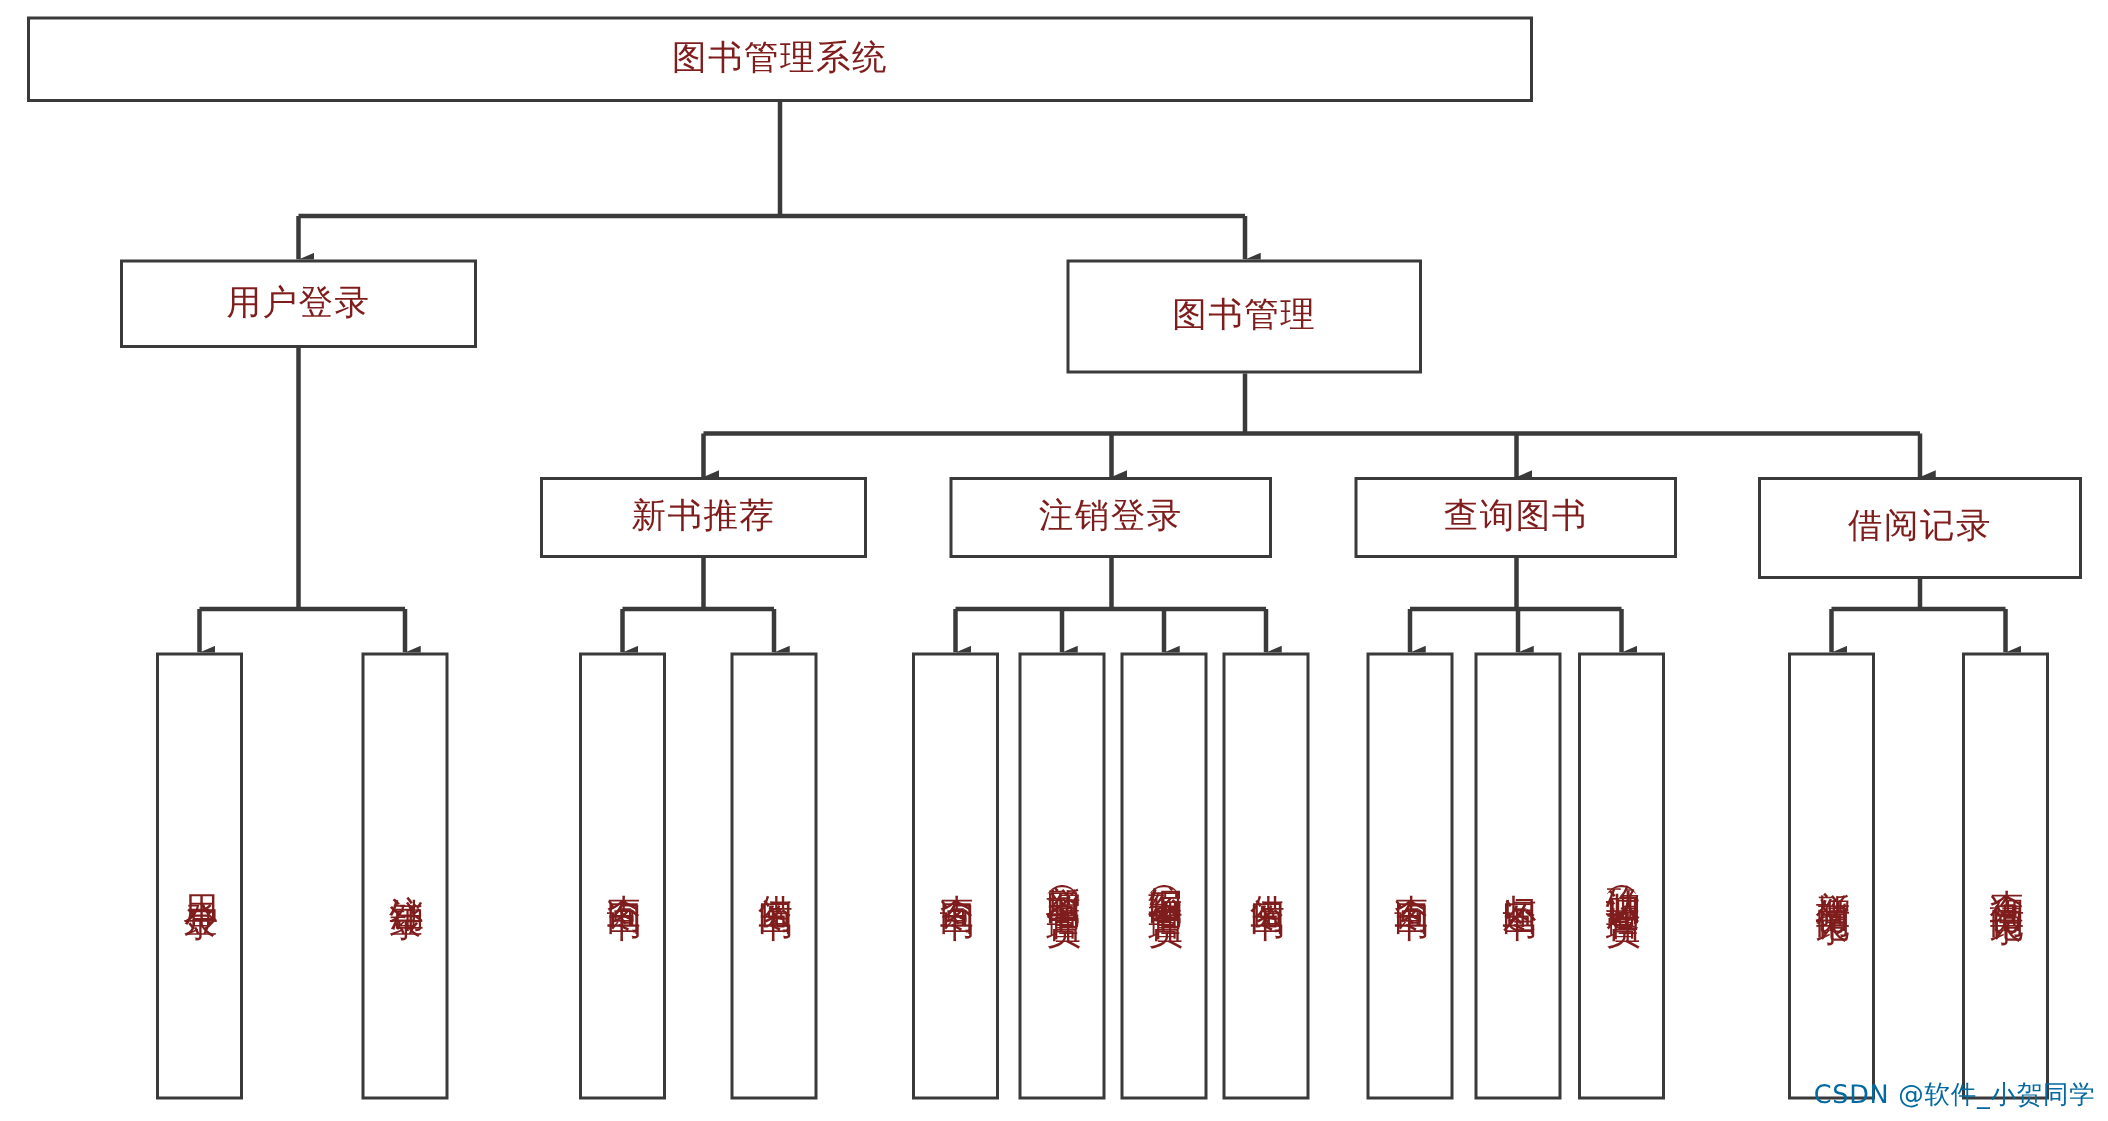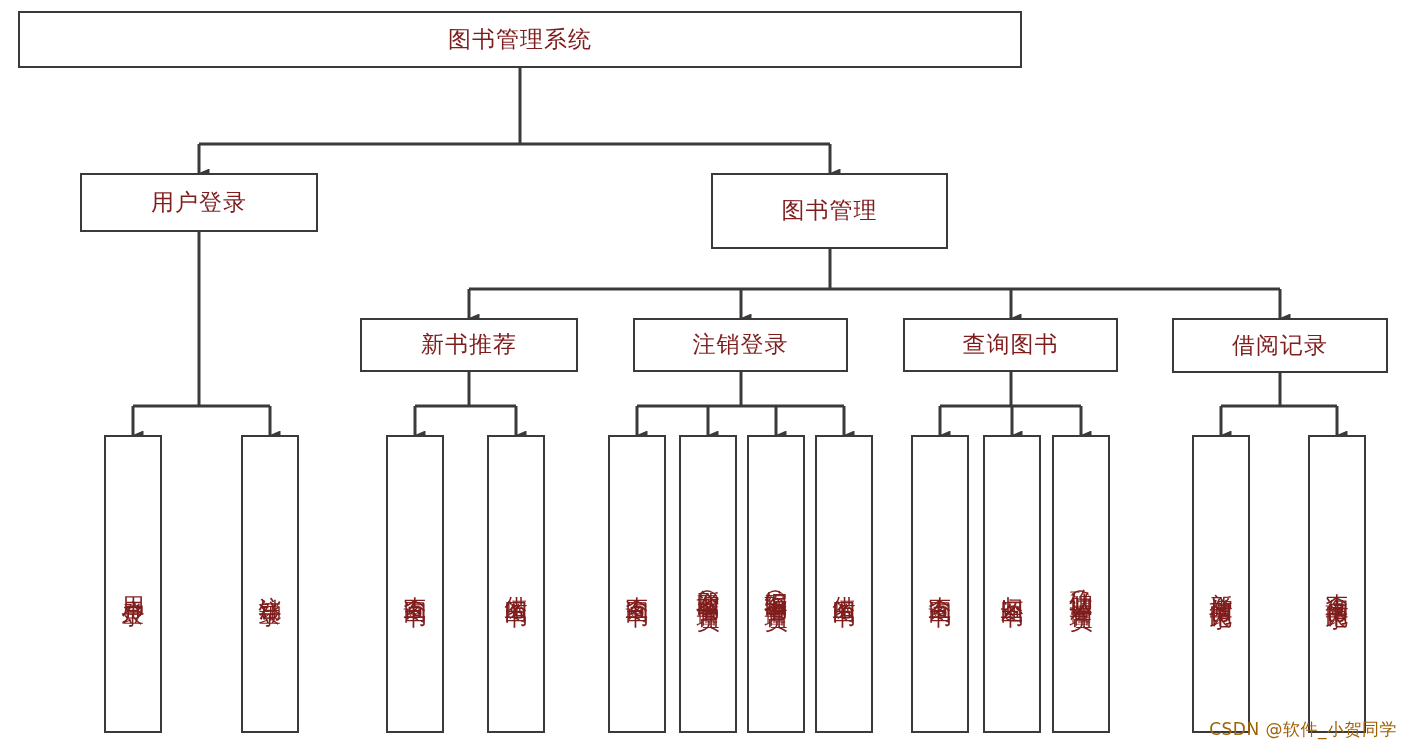--- a/index.html
+++ b/index.html
@@ -129,21 +129,21 @@
       </div>
       <div class="node horiz" style="left: 360px; top: 318px; width: 218px; height: 54px; border-color: rgb(58, 58, 58); background: rgb(255, 255, 255);">
         <span class="lbl">新书推荐</span>
       </div>
       <div class="node horiz" style="left: 633px; top: 318px; width: 215px; height: 54px; border-color: rgb(58, 58, 58); background: rgb(255, 255, 255);">
         <span class="lbl">注销登录</span>
       </div>
       <div class="node horiz" style="left: 903px; top: 318px; width: 215px; height: 54px; border-color: rgb(58, 58, 58); background: rgb(255, 255, 255);">
         <span class="lbl">查询图书</span>
       </div>
-      <div class="node horiz" style="left: 1172px; top: 318px; width: 216px; height: 55px; border-color: rgb(58, 58, 58); background: rgb(255, 255, 255);">
+      <div class="node horiz" style="left: 1172px; top: 318px; width: 216px; height: 68px; border-color: rgb(58, 58, 58); background: rgb(255, 255, 255);">
         <span class="lbl">借阅记录</span>
       </div>
       <div class="node vert" style="left: 104px; top: 435px; width: 58px; height: 298px; border-color: rgb(58, 58, 58); background: rgb(255, 255, 255);">
         <span class="lbl">用户登录</span>
       </div>
       <div class="node vert" style="left: 241px; top: 435px; width: 58px; height: 298px; border-color: rgb(58, 58, 58); background: rgb(255, 255, 255);">
         <span class="lbl">注销登录</span>
       </div>
       <div class="node vert" style="left: 386px; top: 435px; width: 58px; height: 298px; border-color: rgb(58, 58, 58); background: rgb(255, 255, 255);">
         <span class="lbl">查询图书</span>
@@ -173,14 +173,14 @@
         <span class="lbl">确认归还（管理员）</span>
       </div>
       <div class="node vert" style="left: 1192px; top: 435px; width: 58px; height: 298px; border-color: rgb(58, 58, 58); background: rgb(255, 255, 255);">
         <span class="lbl">新增借阅记录</span>
       </div>
       <div class="node vert" style="left: 1308px; top: 435px; width: 58px; height: 298px; border-color: rgb(58, 58, 58); background: rgb(255, 255, 255);">
         <span class="lbl">查询借阅记录</span>
       </div>
     </div>
 
-  <div id="watermark" style="color: #a16207;">CSDN @软件_小贺同学</div>
+  <div id="watermark" style="color: #0369a1;">CSDN @软件_小贺同学</div>
 </div>
 
 </body></html>

